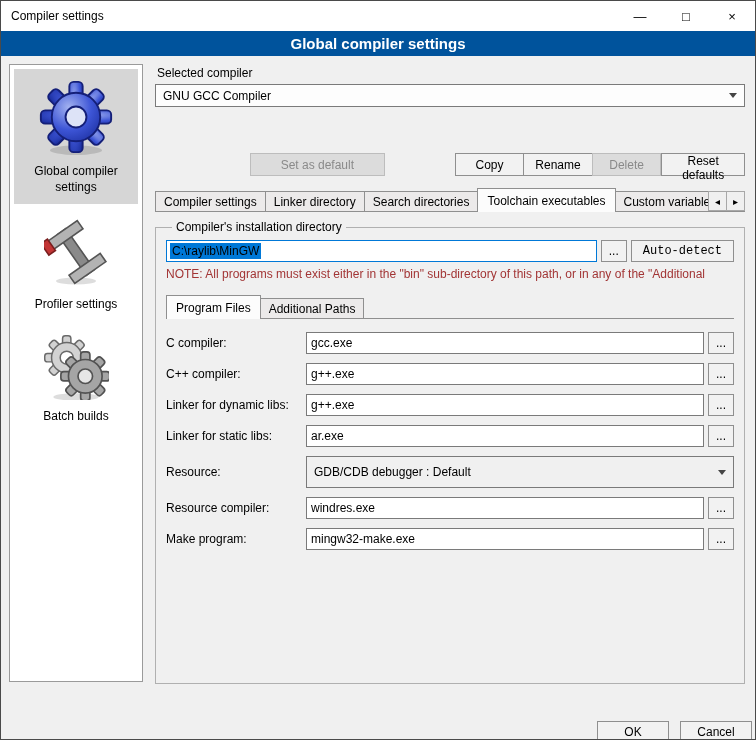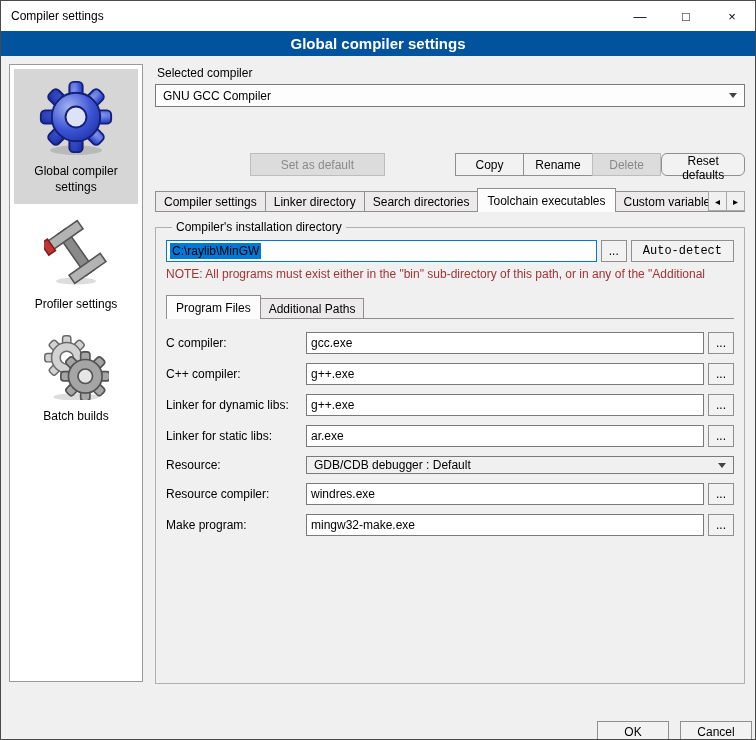--- a/index.html
+++ b/index.html
@@ -33,21 +33,21 @@
   .combo .arrow{margin-left:auto;width:0;height:0;border-left:4px solid transparent;
                 border-right:4px solid transparent;border-top:5px solid #444;}
   .btn{height:23px;padding:0 10px;background:#f2f2f2;border:1px solid #8f8f8f;font-size:12px;
        font-family:inherit;box-sizing:border-box;margin-top:40px;}
   .btn.disabled{background:#dcdcdc;border-color:#bdbdbd;color:#8a8a8a;}
   .btnrow{display:flex;margin-top:6px;flex:0 0 auto;}
   .btn-setdefault{margin-left:95px;width:150px;}
   .btn-copy{margin-left:70px;width:76px;}
   .btn-rename{width:76px;margin-left:-1px;}
   .btn-delete{width:76px;margin-left:-1px;}
-  .btn-reset{margin-left:auto;width:92px;border-radius:6px;}
+  .btn-reset{margin-left:auto;width:92px;}
 
   
   .tabstrip{display:flex;align-items:flex-end;margin-top:12px;position:relative;overflow:hidden;
             flex:0 0 auto;height:24px;}
   .tabstrip::after{content:"";position:absolute;left:0;right:0;bottom:0;height:1px;background:#8f8f8f;z-index:1;}
   .tab{flex:0 0 auto;position:relative;border:1px solid #8f8f8f;border-bottom:none;background:#eceaea;
        padding:3px 8px;margin-right:-1px;white-space:nowrap;z-index:0;}
   .tab.active{background:#fcfcfc;z-index:2;padding:5px 9px 4px;}
   .tab-scrollers{position:absolute;right:0;bottom:1px;display:flex;z-index:3;}
   .tsbtn{width:19px;height:20px;border:1px solid #a8a8a8;background:#f0f0f0;display:flex;
@@ -68,21 +68,21 @@
 
   .subtabs{margin-top:15px;display:flex;align-items:flex-end;position:relative;height:23px;}
   .subtabs::after{content:"";position:absolute;left:0;right:0;bottom:0;height:1px;background:#8f8f8f;z-index:1;}
 
   
   .fields{margin-top:13px;}
   .frow{display:flex;align-items:center;margin-bottom:9px;}
   .flabel{width:140px;flex:0 0 auto;}
   .finput{flex:1;height:22px;border:1px solid #7a7a7a;background:#fff;display:flex;align-items:center;
           padding:0 4px;box-sizing:border-box;min-width:0;}
-  .combo.small{flex:1;height:18px;background:#f0f0f0;}
+  .combo.small{flex:1;height:32px;background:#f0f0f0;}
 
   
   .footer{flex:0 0 auto;height:36px;display:flex;align-items:center;justify-content:flex-end;
           padding:0 3px 9px;}
   .footer .btn{width:72px;margin-left:11px;}
 
   .hidden-defs{position:absolute;width:0;height:0;}
 </style>
 </head>
 <body>

